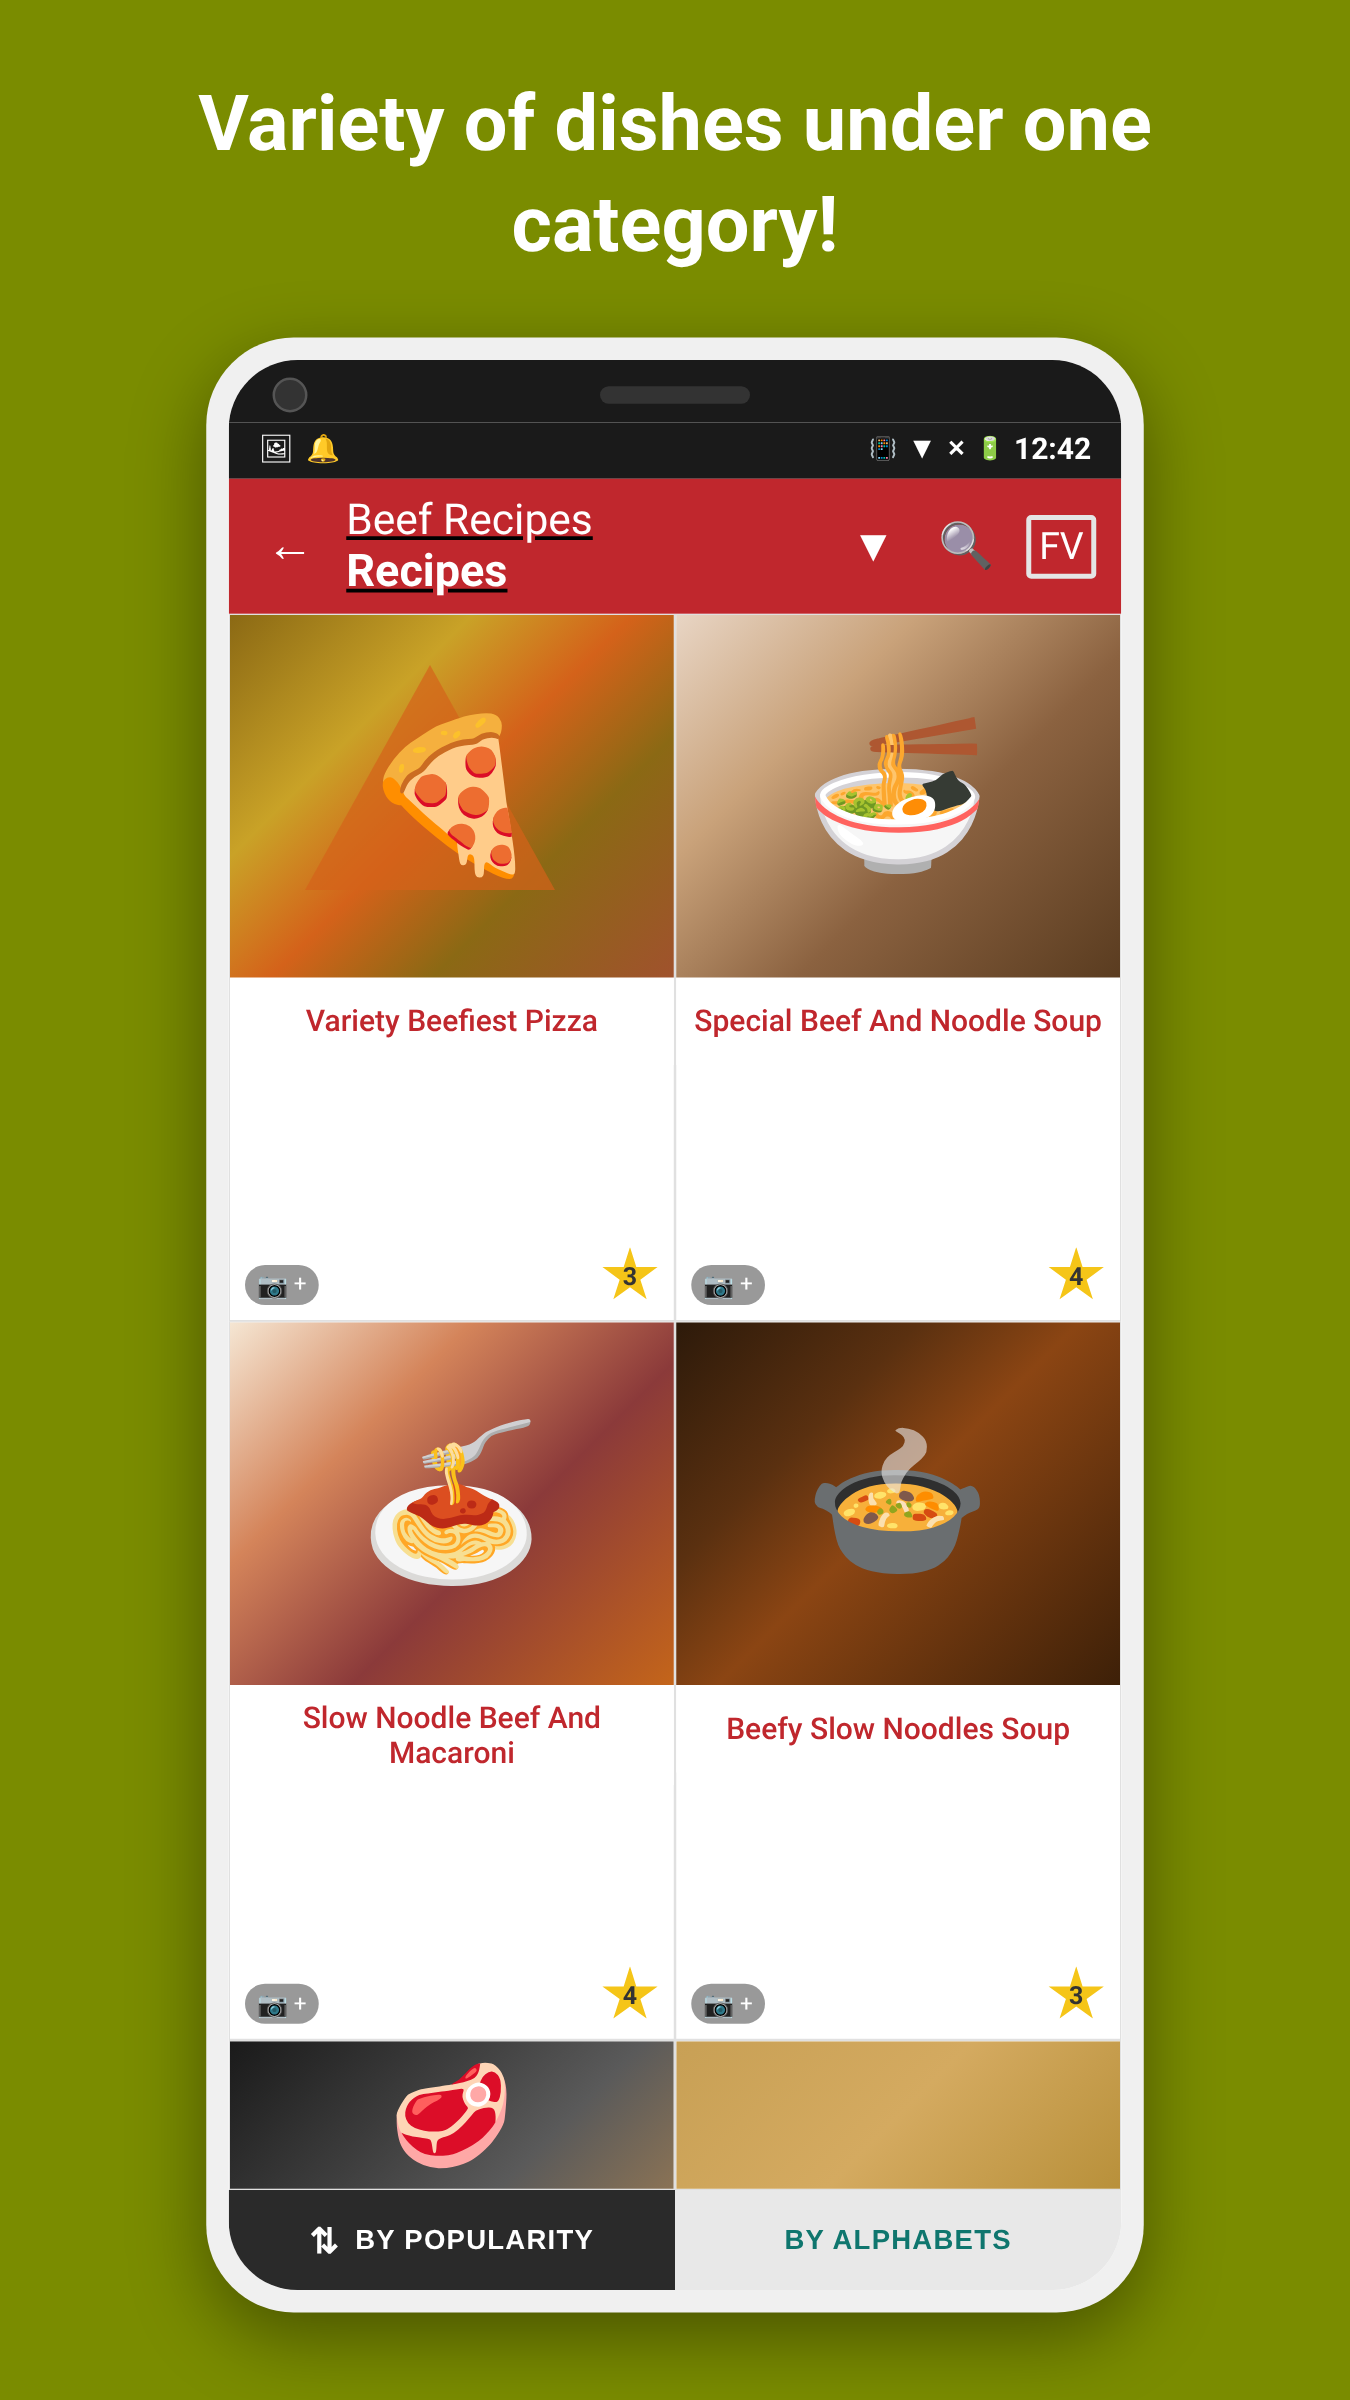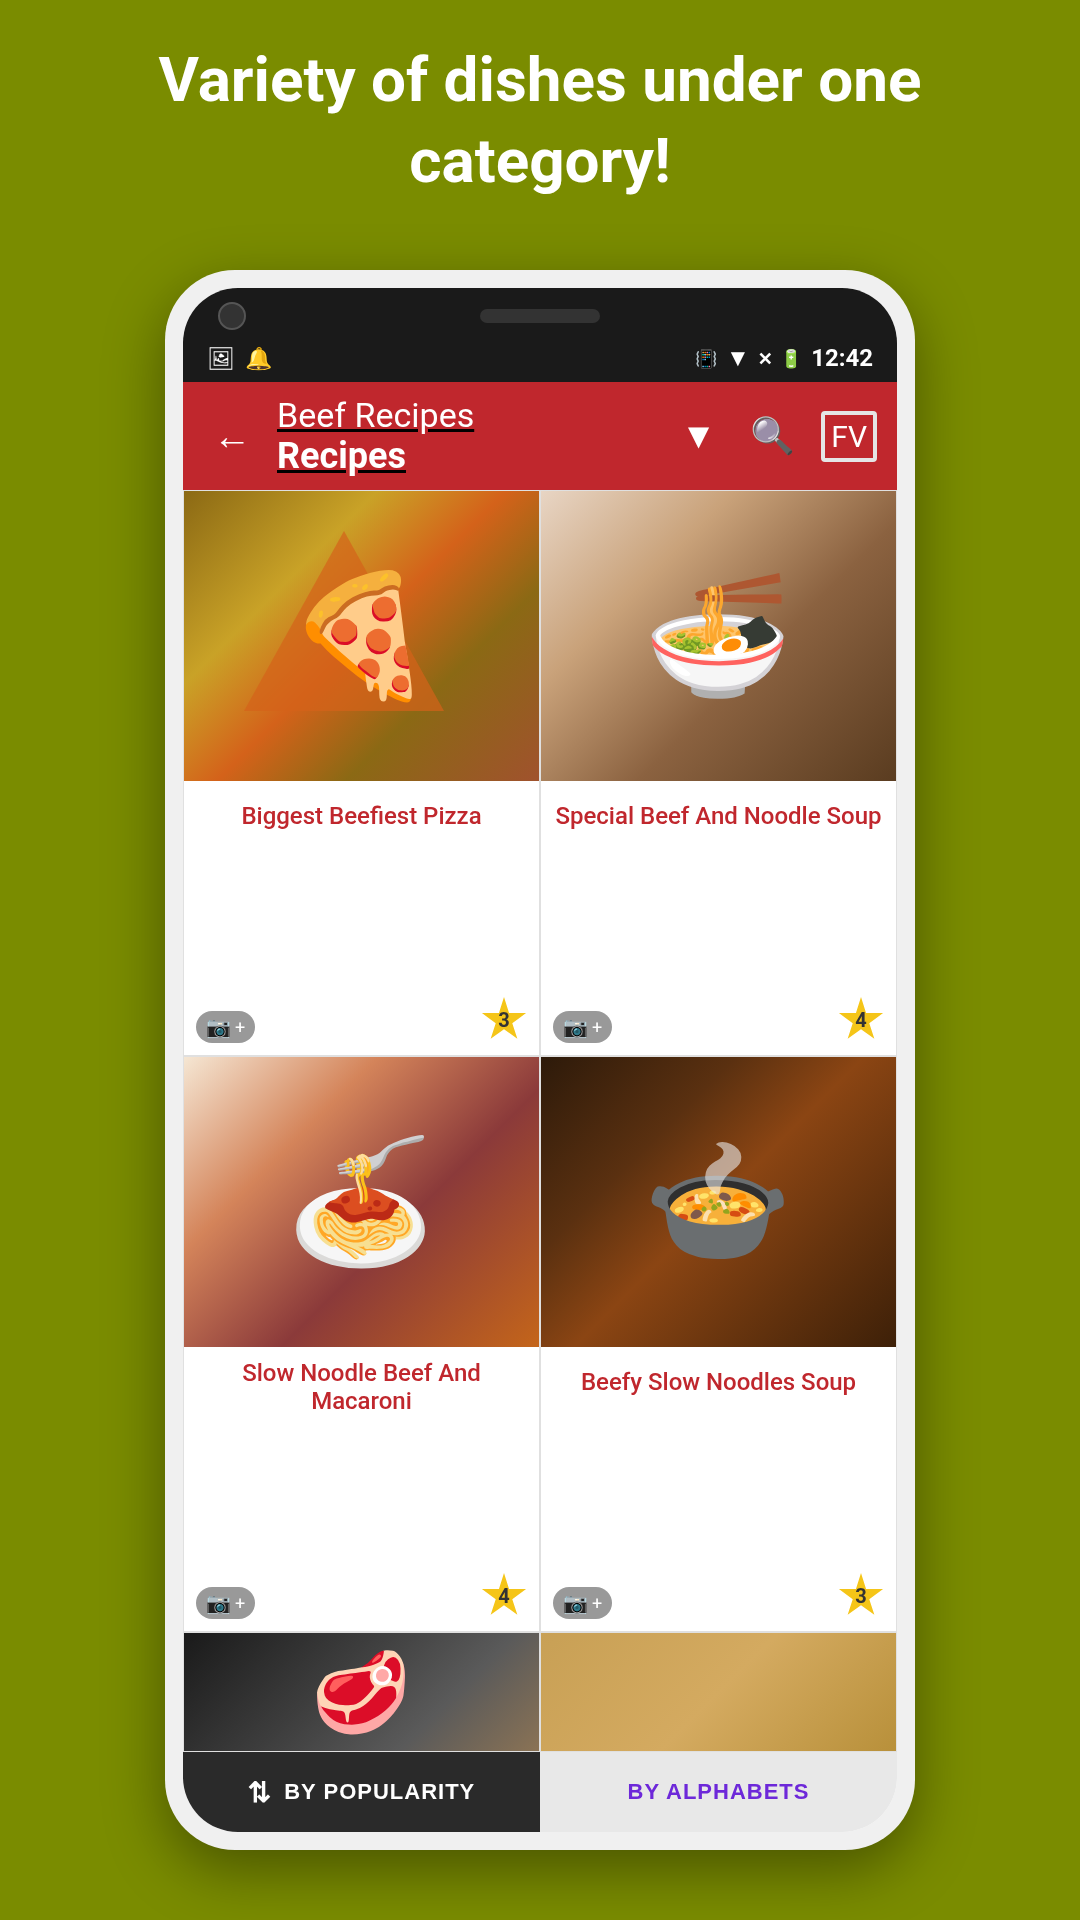--- a/index.html
+++ b/index.html
@@ -11,21 +11,21 @@
       overflow: hidden;
       position: relative;
     }
 
     
     .tagline {
       text-align: center;
       color: white;
       font-size: 62px;
       font-weight: bold;
-      padding: 40px 80px 40px;
+      padding: 60px 80px 40px;
       line-height: 1.3;
     }
 
     
     .phone-frame {
       position: absolute;
       top: 270px;
       left: 50%;
       transform: translateX(-50%);
       width: 750px;
@@ -318,21 +318,21 @@
       letter-spacing: 1px;
     }
 
     .bottom-btn-popularity {
       background: #2a2a2a;
       color: white;
     }
 
     .bottom-btn-alphabets {
       background: #e8e8e8;
-      color: #6d28d9;
+      color: #0f766e;
       text-align: right;
     }
 
     .sort-icon {
       font-size: 28px;
     }
 
     
     .recipe-partial-row {
       display: grid;
@@ -387,21 +387,21 @@
 
       <div class="recipe-card">
         <div class="food-img food-img-pizza"></div>
         <div class="camera-overlay">
           <span class="camera-overlay-icon">📷</span>
           <span class="camera-plus">+</span>
         </div>
         <div class="rating-badge">
           <span>3</span>
         </div>
-        <div class="recipe-name">Biggest Beefiest Pizza</div>
+        <div class="recipe-name">Variety Beefiest Pizza</div>
       </div>
 
       <div class="recipe-card">
         <div class="food-img food-img-soup"></div>
         <div class="camera-overlay">
           <span class="camera-overlay-icon">📷</span>
           <span class="camera-plus">+</span>
         </div>
         <div class="rating-badge">
           <span>4</span>

